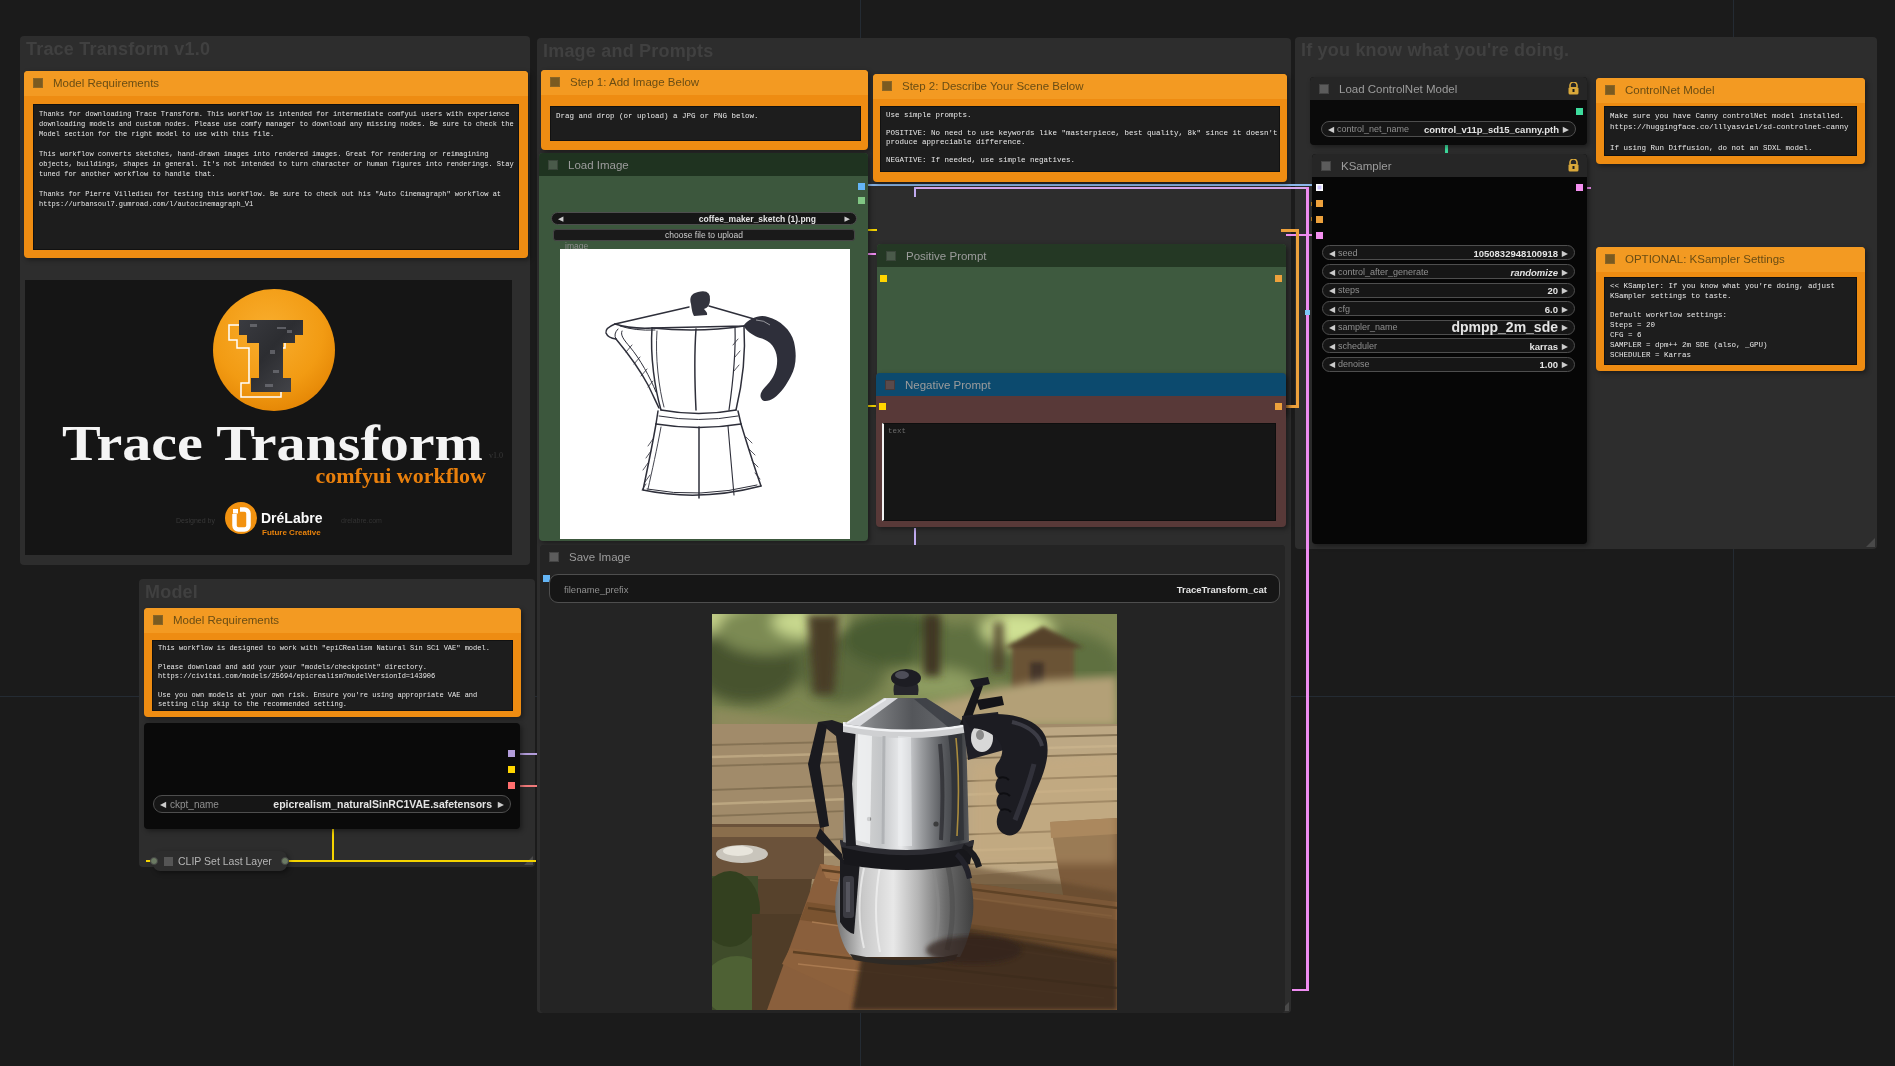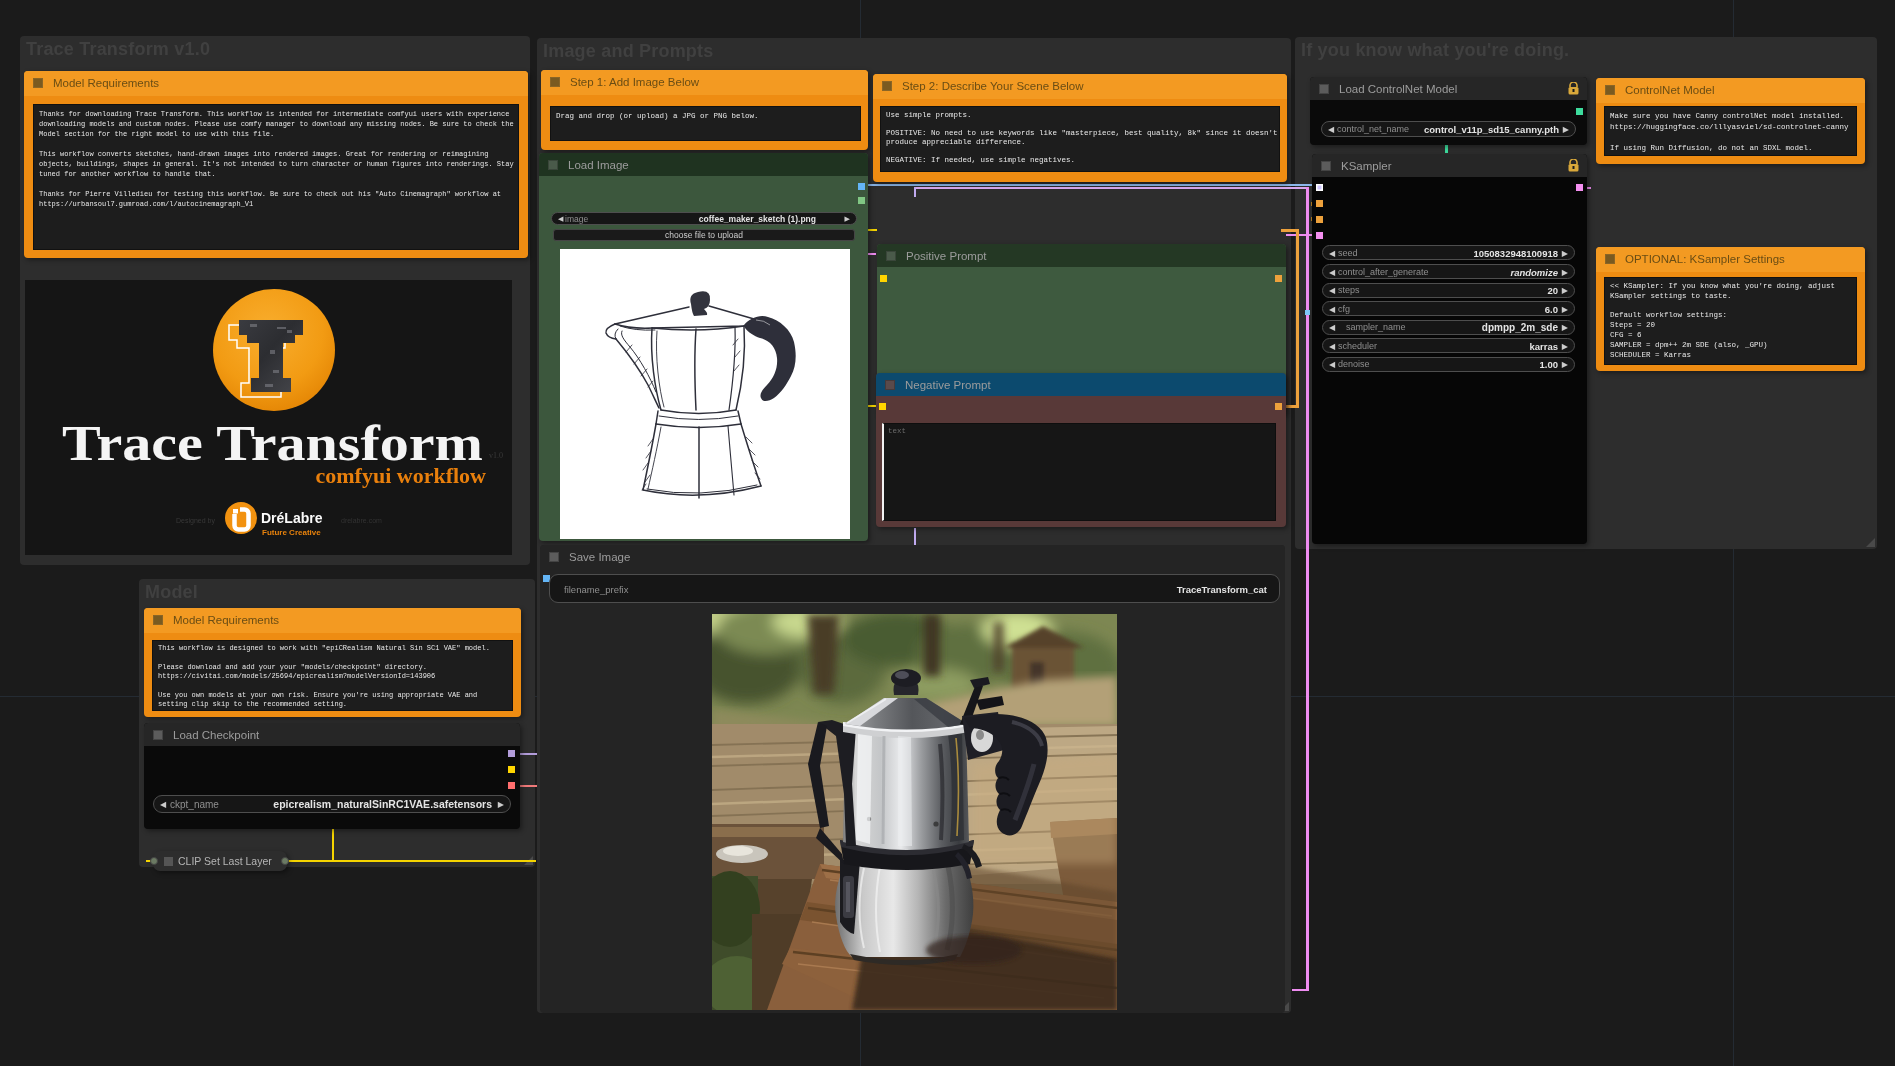--- a/index.html
+++ b/index.html
@@ -152,24 +152,20 @@
   <div class="ntext" style="left:8px;top:32px;width:361px;height:71px;font-size:7px;line-height:9.4px;padding-top:3px;">This workflow is designed to work with "epiCRealism Natural Sin SC1 VAE" model.
 
 Please download and add your your "models/checkpoint" directory.
 https://civitai.com/models/25694/epicrealism?modelVersionId=143906
 
 Use you own models at your own risk. Ensure you're using appropriate VAE and
 setting clip skip to the recommended setting.</div>
 </div>
 
 <div class="node" style="left:144px;top:723px;width:376px;height:106px;background:#0a0a0a;">
-  <div class="nhead" style="background:#262626;">
-      <div class="nicon"></div>
-      <div class="ntitle">Load Checkpoint</div>
-    </div>
   <div class="slot" style="left:364px;top:27px;background:#b39ddb;"></div>
   <div class="slot" style="left:364px;top:43px;background:#ffd500;"></div>
   <div class="slot" style="left:364px;top:59px;background:#ff6e6e;"></div>
   <div class="pill" style="left:9px;top:72px;width:358px;height:18px;">
     <span class="lar">◀</span>
       <span class="lbl" style="font-size:10px;">ckpt_name</span>
     <span class="val" style="font-size:10.5px;">epicrealism_naturalSinRC1VAE.safetensors</span>
     <span class="rar">▶</span>
   </div>
 </div>
@@ -191,21 +187,21 @@
 
 <div class="node" style="left:539px;top:153px;width:329px;height:388px;background:#3c573d;">
   <div class="nhead" style="background:#1f3320;">
       <div class="nicon" style="background:#4a5a4a;border-color:#3a463a;"></div>
       <div class="ntitle">Load Image</div>
     </div>
   <div class="slot" style="left:319px;top:30px;background:#64b5f6;"></div>
   <div class="slot" style="left:319px;top:44px;background:#81c784;"></div>
   <div class="pill" style="left:12px;top:59px;width:306px;height:13px;border-radius:7px;">
     <span class="lar" style="font-size:7px;">◀</span>
-      <span class="lbl" style="left:13px;font-size:8.5px;">image</span>
+      <span class="lbl" style="left:13px;font-size:8.5px;margin-top:27px;">image</span>
     <span class="val" style="right:40px;font-size:8.5px;">coffee_maker_sketch (1).png</span>
     <span class="rar" style="font-size:7px;">▶</span>
   </div>
   <div class="abs" style="left:14px;top:76px;width:302px;height:12px;background:#1a1a1a;border:1px solid #454545;border-radius:3px;text-align:center;font-size:8.5px;color:#ccc;line-height:11px;">choose file to upload</div>
   <div class="abs" style="left:21px;top:96px;width:290px;height:290px;background:#fff;">
     <svg width="290" height="290" viewBox="0 0 290 290" xmlns="http://www.w3.org/2000/svg">
       <g stroke="#2e2f3a" stroke-width="1.5" fill="none" stroke-linejoin="round" stroke-linecap="round">
 
         <path d="M131 55 q-3-10 7-12 q13-3 12 8 q0 7-6 9 q4 4 3 6 l-13 1 q-2-3 -3-12z" fill="#32333d" stroke="none"></path>
 
@@ -531,22 +527,22 @@
       <span class="rar" style="font-size:8px;">▶</span>
   </div>
   <div class="pill" style="left:10px;top:147px;width:253px;height:15px;">
     <span class="lar" style="font-size:8px;">◀</span>
       <span class="lbl" style="left:15px;font-size:9px;">cfg</span>
     <span class="val" style="right:16px;font-size:9.5px;">6.0</span>
       <span class="rar" style="font-size:8px;">▶</span>
   </div>
   <div class="pill" style="left:10px;top:165.5px;width:253px;height:15px;">
     <span class="lar" style="font-size:8px;">◀</span>
-      <span class="lbl" style="left:15px;font-size:9px;margin-left:8px;">sampler_name</span>
-    <span class="val" style="right:16px;font-size:10px;">dpmpp_2m_sde</span>
+      <span class="lbl" style="left:15px;font-size:9px;">sampler_name</span>
+    <span class="val" style="right:16px;font-size:14px;">dpmpp_2m_sde</span>
       <span class="rar" style="font-size:8px;">▶</span>
   </div>
   <div class="pill" style="left:10px;top:184px;width:253px;height:15px;">
     <span class="lar" style="font-size:8px;">◀</span>
       <span class="lbl" style="left:15px;font-size:9px;">scheduler</span>
     <span class="val" style="right:16px;font-size:9.5px;">karras</span>
       <span class="rar" style="font-size:8px;">▶</span>
   </div>
   <div class="pill" style="left:10px;top:202.5px;width:253px;height:15px;">
     <span class="lar" style="font-size:8px;">◀</span>

